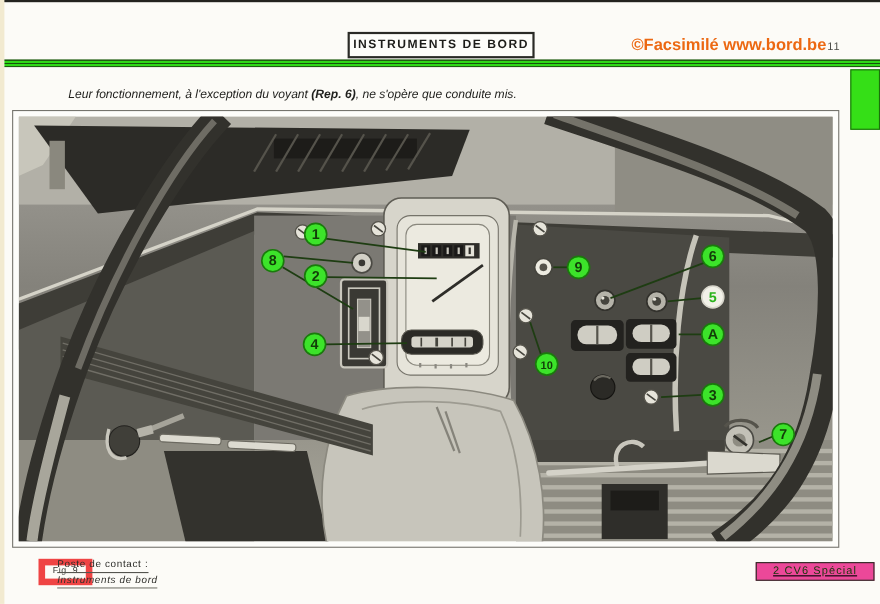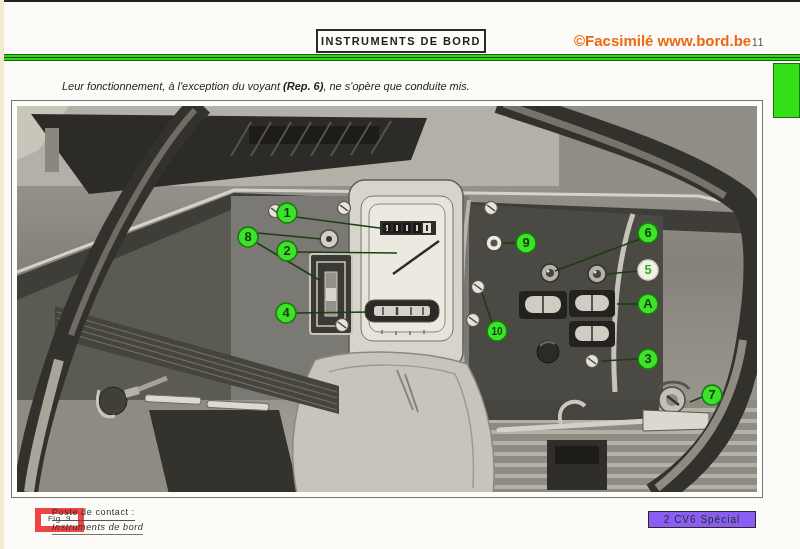--- a/index.html
+++ b/index.html
@@ -29,22 +29,22 @@
   
   .photo-frame{position:absolute;left:11px;top:100px;width:750px;height:396px;border:1px solid #75746d;background:#fdfdfa;}
   .photo{position:absolute;left:17px;top:106px;}
   
   .figbox{position:absolute;left:8px;top:508px;width:37px;height:12px;border:6px solid #ef4444;
     display:flex;align-items:flex-start;justify-content:center;font-size:8px;color:#333330;letter-spacing:0.5px;margin-left:27px;}
   .caption{position:absolute;left:52px;top:506px;font-size:9px;color:#2e2e2a;line-height:12.5px;}
   .caption .l1{letter-spacing:0.6px;border-bottom:1px solid #55554f;display:inline-block;padding-bottom:1px;}
   .caption .l2{font-style:italic;letter-spacing:0.6px;border-bottom:1px solid #77776f;display:inline-block;padding-bottom:1px;}
   
-  .badge{position:absolute;left:648px;top:511px;width:106px;height:15px;background:#8b5cf6;
-    border:1px solid #2a2a22;display:flex;align-items:center;justify-content:center;}
+  .badge{position:absolute;left:687px;top:511px;width:106px;height:15px;background:#ec4899;
+    border:1px solid #2a2a22;display:flex;align-items:center;justify-content:center;text-decoration:underline;}
   .badge span{font-size:10px;color:#16380a;letter-spacing:1px;}
 </style>
 </head>
 <body>
 
 <div class="top-edge"></div>
 <div class="left-edge"></div>
 
 <div class="title-box">
   <span>INSTRUMENTS DE BORD</span>

